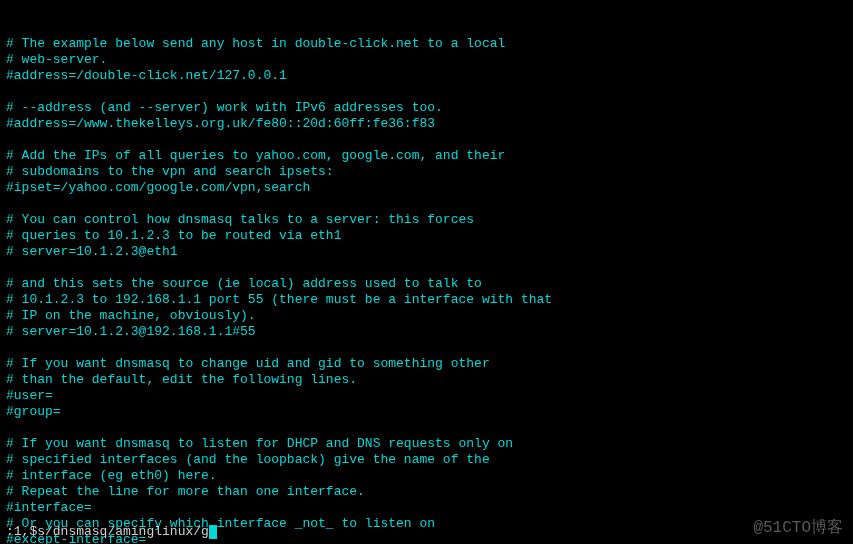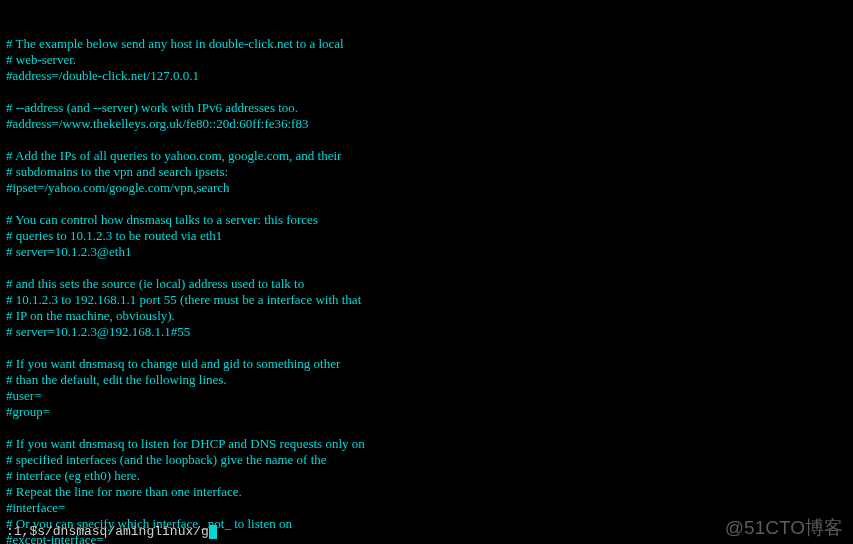--- a/index.html
+++ b/index.html
@@ -18,43 +18,42 @@
       padding: 4px 6px;
       position: relative;
       overflow: hidden;
     }
     .terminal-content {
       white-space: pre;
     }
     .line {
       color: #00d8d8;
       height: 16px;
-      font-family: Liberation Serif, serif;
     }
     .status-line {
       position: absolute;
       bottom: 4px;
       left: 6px;
       color: #d0d0d0;
       margin-top: 12px;
     }
     .cursor {
       display: inline-block;
       width: 8px;
       height: 14px;
       background: #00d8d8;
       vertical-align: text-bottom;
     }
     .watermark {
       position: absolute;
       right: 10px;
       bottom: 8px;
       color: #5a5a5a;
-      font-size: 19px;
-      font-family: Liberation Sans, sans-serif;
+      font-size: 16px;
+      font-family: Liberation Mono, monospace;
     }
   </style>
 </head>
 <body>
 
 <div class="terminal-content">
   <div id="file-content"><div class="line"># The example below send any host in double-click.net to a local</div><div class="line"># web-server.</div><div class="line">#address=/double-click.net/127.0.0.1</div><div class="line"></div><div class="line"># --address (and --server) work with IPv6 addresses too.</div><div class="line">#address=/www.thekelleys.org.uk/fe80::20d:60ff:fe36:f83</div><div class="line"></div><div class="line"># Add the IPs of all queries to yahoo.com, google.com, and their</div><div class="line"># subdomains to the vpn and search ipsets:</div><div class="line">#ipset=/yahoo.com/google.com/vpn,search</div><div class="line"></div><div class="line"># You can control how dnsmasq talks to a server: this forces</div><div class="line"># queries to 10.1.2.3 to be routed via eth1</div><div class="line"># server=10.1.2.3@eth1</div><div class="line"></div><div class="line"># and this sets the source (ie local) address used to talk to</div><div class="line"># 10.1.2.3 to 192.168.1.1 port 55 (there must be a interface with that</div><div class="line"># IP on the machine, obviously).</div><div class="line"># server=10.1.2.3@192.168.1.1#55</div><div class="line"></div><div class="line"># If you want dnsmasq to change uid and gid to something other</div><div class="line"># than the default, edit the following lines.</div><div class="line">#user=</div><div class="line">#group=</div><div class="line"></div><div class="line"># If you want dnsmasq to listen for DHCP and DNS requests only on</div><div class="line"># specified interfaces (and the loopback) give the name of the</div><div class="line"># interface (eg eth0) here.</div><div class="line"># Repeat the line for more than one interface.</div><div class="line">#interface=</div><div class="line"># Or you can specify which interface _not_ to listen on</div><div class="line">#except-interface=</div></div>
 </div>
 
 <div class="status-line">

